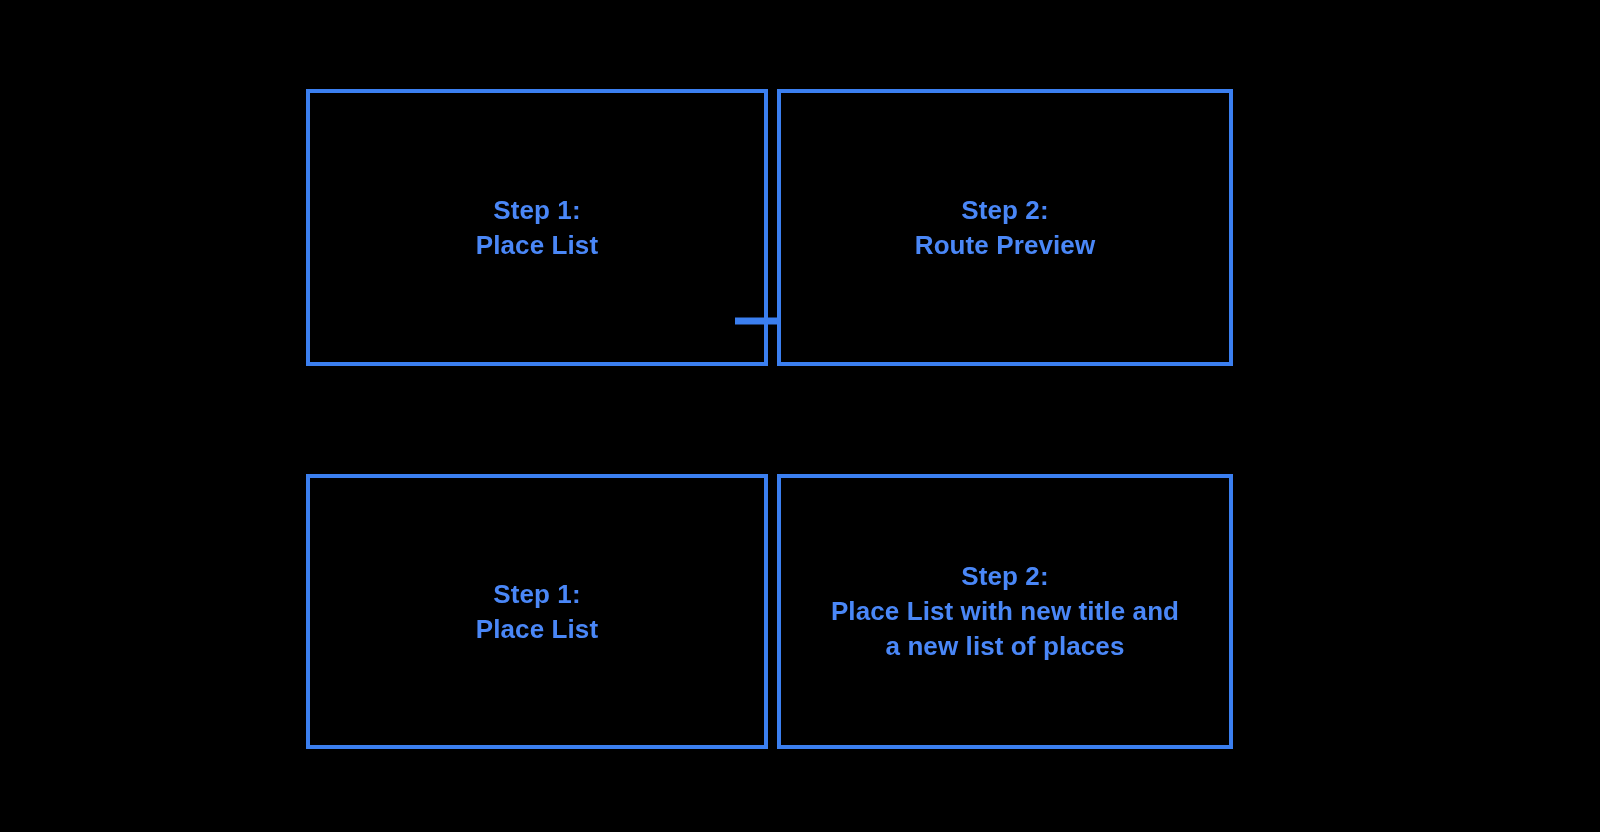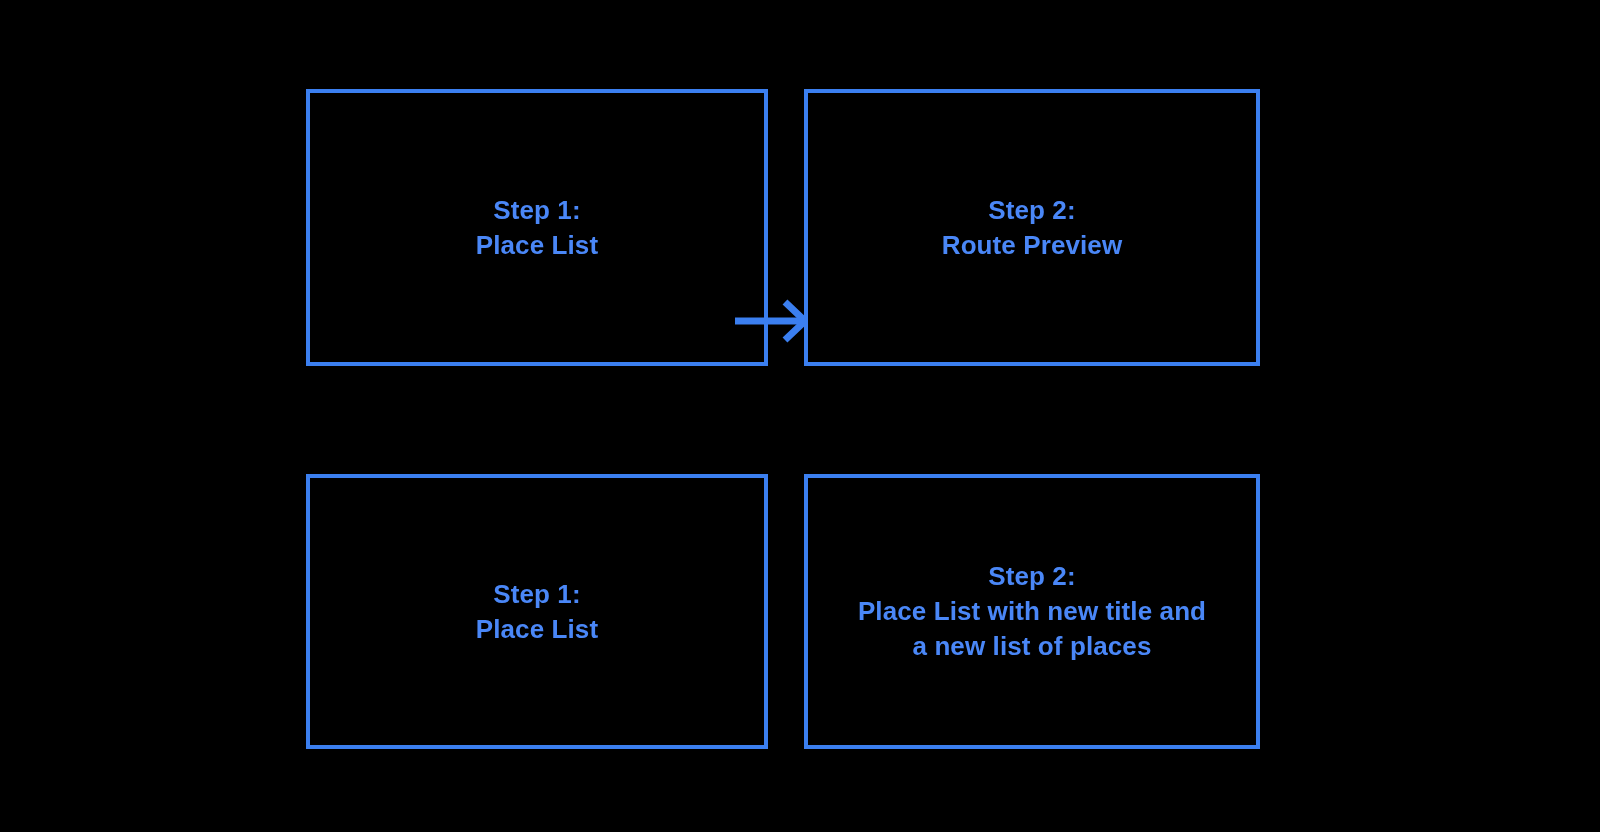--- a/index.html
+++ b/index.html
@@ -37,21 +37,21 @@
     justify-content: center;
   }
   .step-box.box-left {
     left: 306px;
     width: 462px;
     height: 277px;
     top: 0;
   }
   .row-bottom .step-box.box-left { height: 275px; }
   .step-box.box-right {
-    left: 804px;
+    left: 777px;
     width: 456px;
     height: 277px;
     top: 0;
   }
   .row-bottom .step-box.box-right { height: 275px; }
 
   .step-label {
     color: #4a87f7;
     font-family: "Liberation Sans", sans-serif;
     font-size: 26px;

